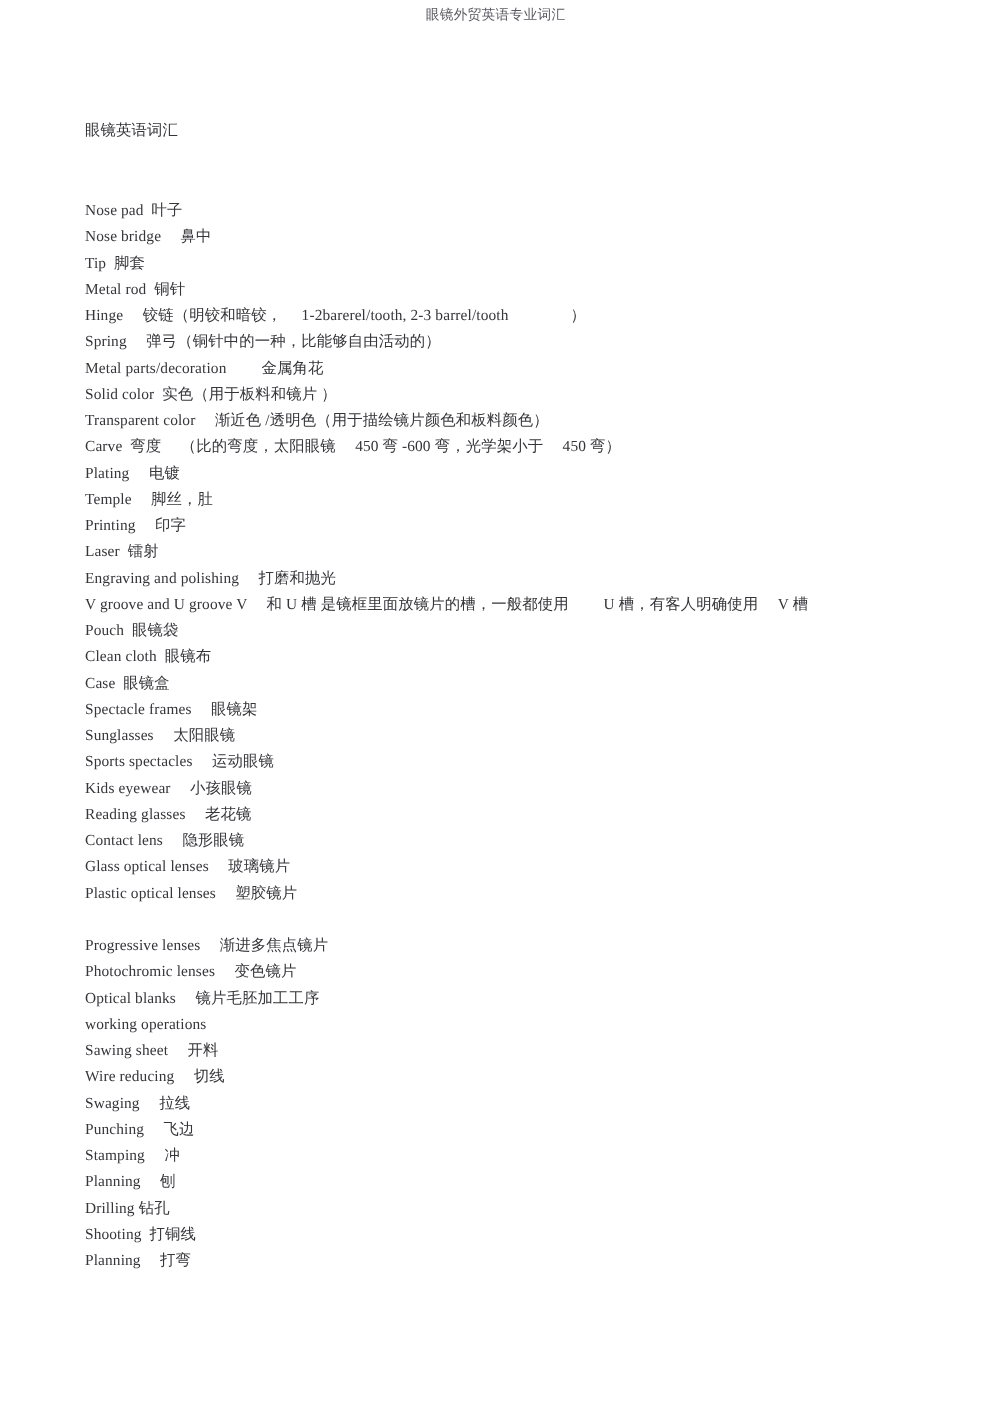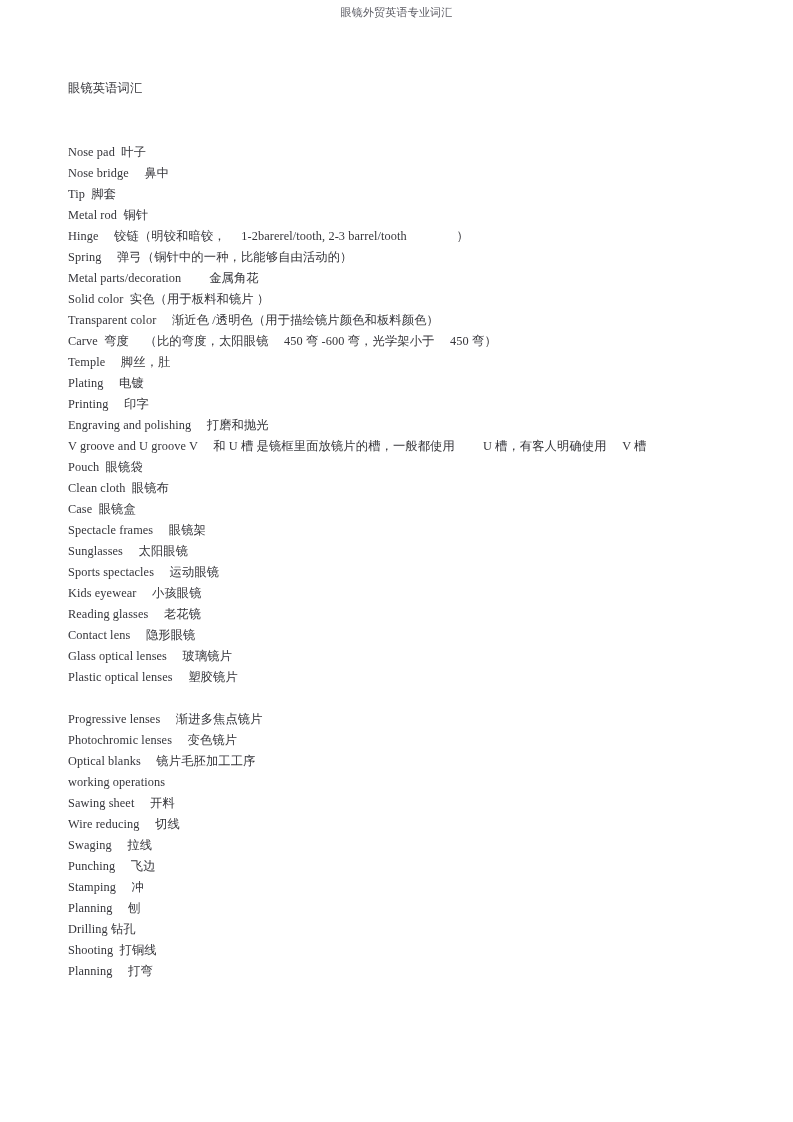--- a/index.html
+++ b/index.html
@@ -39,21 +39,21 @@
     font-size: 11px;
     line-height: 14px;
     color: #5a5a62;
     letter-spacing: 0.2px;
     white-space: nowrap;
   }
 
   
   #doc-body {
     position: absolute;
-    top: 78px;
+    top: 94px;
     left: 68px;
     width: 660px;
   }
 
   .doc-line {
     font-size: 12.3px;
     line-height: 21px;
     color: #35353a;
     white-space: pre;
     letter-spacing: 0.1px;
@@ -89,23 +89,24 @@
         <div class="doc-line">Nose pad  叶子</div>
         <div class="doc-line">Nose bridge　 鼻中</div>
         <div class="doc-line">Tip  脚套</div>
         <div class="doc-line">Metal rod  铜针</div>
         <div class="doc-line">Hinge　 铰链（明铰和暗铰，　 1-2barerel/tooth, 2-3 barrel/tooth　　　　）</div>
         <div class="doc-line">Spring　 弹弓（铜针中的一种，比能够自由活动的）</div>
         <div class="doc-line">Metal parts/decoration　　 金属角花</div>
         <div class="doc-line">Solid color  实色（用于板料和镜片 ）</div>
         <div class="doc-line">Transparent color　 渐近色 /透明色（用于描绘镜片颜色和板料颜色）</div>
         <div class="doc-line">Carve  弯度　 （比的弯度，太阳眼镜　 450 弯 -600 弯，光学架小于　 450 弯）</div>
+        <div class="doc-line">Plating　 电镀</div>
         <div class="doc-line">Temple　 脚丝，肚</div>
-        <div class="doc-line">Plating　 电镀</div>
         <div class="doc-line">Printing　 印字</div>
+        <div class="doc-line">Laser  镭射</div>
         <div class="doc-line">Engraving and polishing　 打磨和抛光</div>
         <div class="doc-line">V groove and U groove V　 和 U 槽 是镜框里面放镜片的槽，一般都使用　　 U 槽，有客人明确使用　 V 槽</div>
         <div class="doc-line">Pouch  眼镜袋</div>
         <div class="doc-line">Clean cloth  眼镜布</div>
         <div class="doc-line">Case  眼镜盒</div>
         <div class="doc-line">Spectacle frames　 眼镜架</div>
         <div class="doc-line">Sunglasses　 太阳眼镜</div>
         <div class="doc-line">Sports spectacles　 运动眼镜</div>
         <div class="doc-line">Kids eyewear　 小孩眼镜</div>
         <div class="doc-line">Reading glasses　 老花镜</div>

